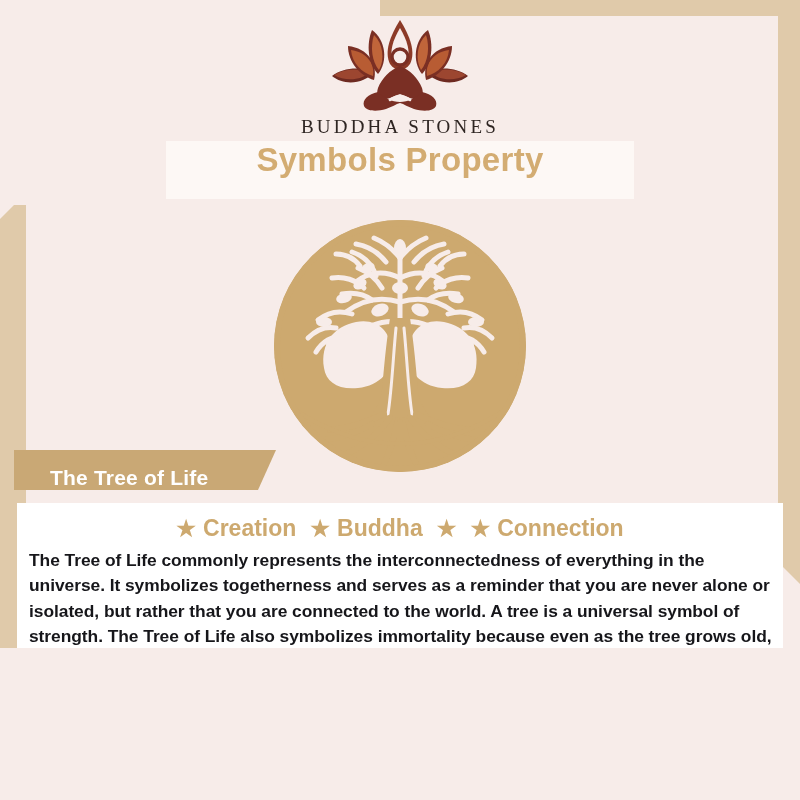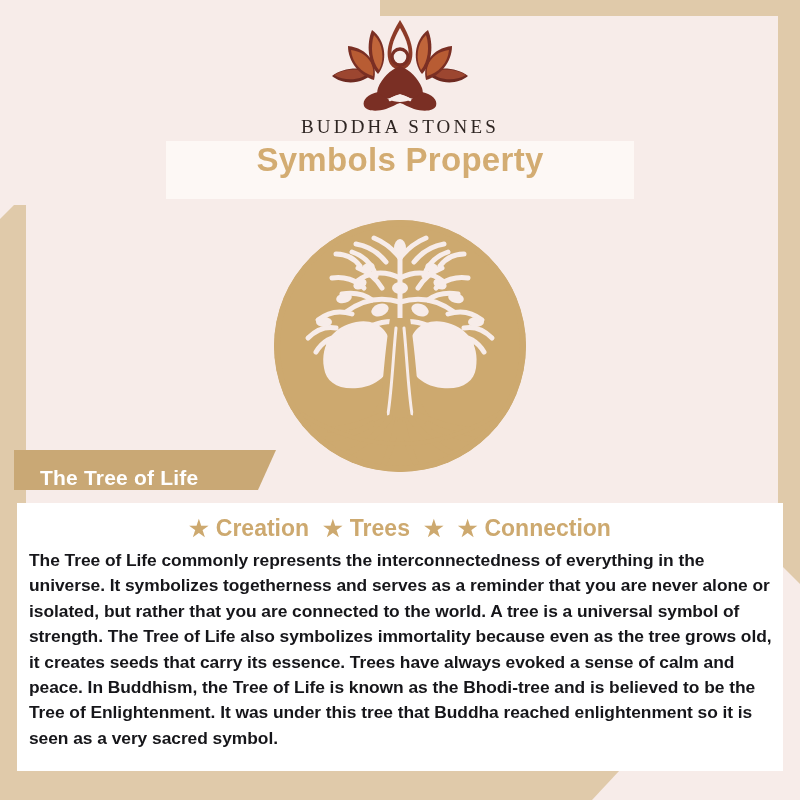--- a/index.html
+++ b/index.html
@@ -10,21 +10,21 @@
     width: 800px;
     height: 800px;
     font-family: "Liberation Sans", sans-serif;
     background: #f7ece9;
     overflow: hidden;
   }
 
   #page {
     position: relative;
     width: 800px;
-    height: 800px;
+    height: 648px;
     background: #f7ece9;
     overflow: hidden;
   }
 
   
   .tan-top-right {
     position: absolute;
     top: 0;
     left: 380px;
     width: 420px;
@@ -127,21 +127,21 @@
     height: 40px;
     background: #c9a875;
     clip-path: polygon(0 0, 100% 0, calc(100% - 18px) 100%, 0 100%);
     display: flex;
     align-items: center;
   }
   .label-banner-text {
     color: #ffffff;
     font-size: 21px;
     font-weight: bold;
-    padding-left: 26px;
+    padding-left: 36px;
     letter-spacing: 0.2px;
     margin-top: 16px;
   }
 
   
   .content-card {
     position: absolute;
     left: 17px;
     top: 503px;
     width: 766px;
@@ -327,21 +327,21 @@
   </div>
 
   <div class="content-card">
     <div class="keywords">
       <span class="keyword">
         <span class="star-icon">★</span>
         <span>Creation</span>
       </span>
       <span class="keyword">
         <span class="star-icon">★</span>
-        <span>Trees</span>
+        <span>Buddha</span>
       </span>
       <span class="keyword">
         <span class="star-icon">★</span>
       </span>
       <span class="keyword">
         <span class="star-icon">★</span>
         <span>Connection</span>
       </span>
     </div>
     <p class="body-text">The Tree of Life commonly represents the interconnectedness of everything in the universe. It symbolizes togetherness and serves as a reminder that you are never alone or isolated, but rather that you are connected to the world. A tree is a universal symbol of strength. The Tree of Life also symbolizes immortality because even as the tree grows old, it creates seeds that carry its essence. Trees have always evoked a sense of calm and peace. In Buddhism, the Tree of Life is known as the Bhodi-tree and is believed to be the Tree of Enlightenment. It was under this tree that Buddha reached enlightenment so it is seen as a very sacred symbol.</p>

